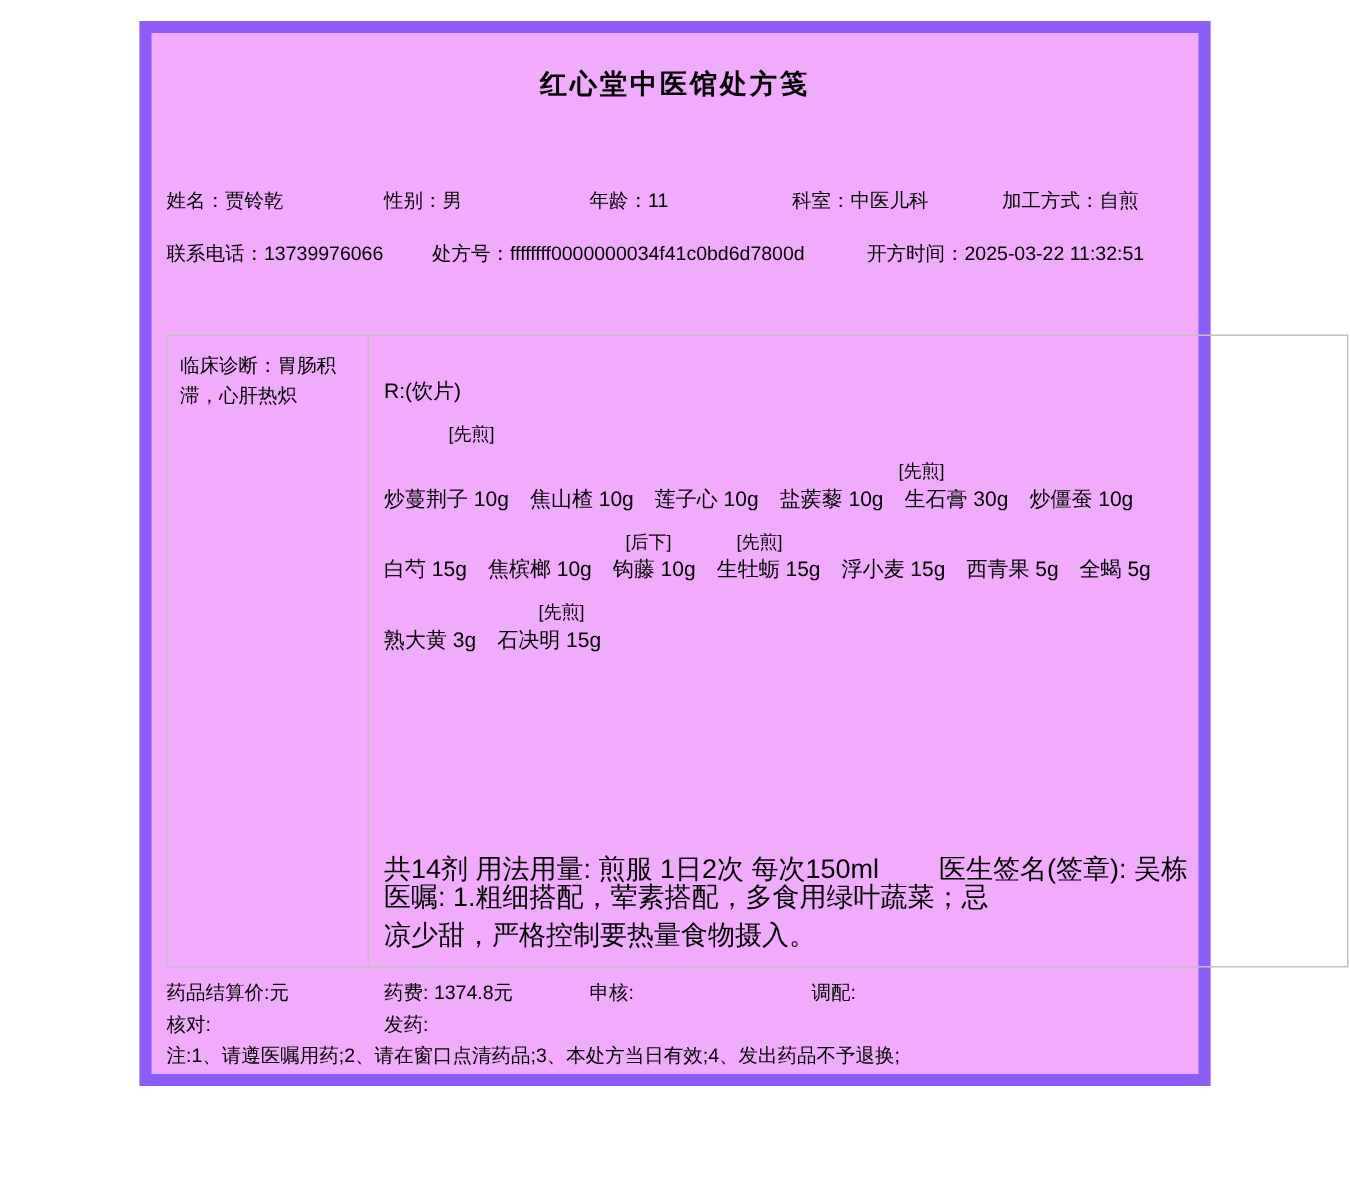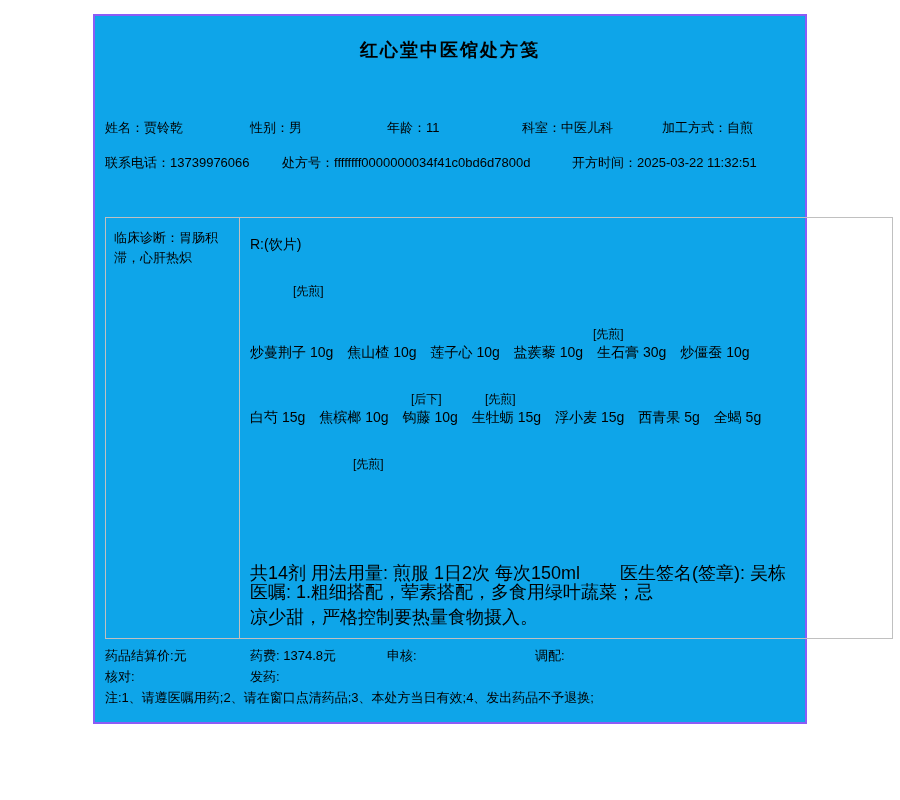--- a/index.html
+++ b/index.html
@@ -3,21 +3,21 @@
 <meta charset="utf-8">
 <style>
   html,body { margin:0; padding:0; }
   body {
     width:900px; height:800px; background:#ffffff; color:#000;
     font-family:"Liberation Sans","DejaVu Sans",sans-serif;
     position:relative; overflow:hidden;
   }
   .sheet {
     position:absolute; left:93px; top:14px; width:714px; height:710px;
-    border:2px solid #8b5cf6; box-sizing:border-box; background:#0ea5e9;
+    border:8px solid #8b5cf6; box-sizing:border-box; background:#f0abfc;
   }
   .title {
     position:absolute; top:22px; left:0; right:0; text-align:center;
     font-size:18px; font-weight:bold; letter-spacing:2px;
   }
   .info-row { position:absolute; left:10px; right:10px; height:20px; font-size:13px; }
   .info-row .fld { position:absolute; top:0; white-space:nowrap; }
   .row1 { top:103px; }
   .row2 { top:138px; }
 
@@ -26,22 +26,22 @@
     border:1px solid #c0c0c0; box-sizing:border-box; display:flex;
   }
   .diag-cell {
     width:134px; box-sizing:border-box; border-right:1px solid #c0c0c0;
     padding:10px 6px 10px 8px; font-size:13px; line-height:1.55;
   }
   .rx-cell {
     flex:1; position:relative; box-sizing:border-box;
     padding:8px 10px 10px 10px; font-size:14px;
   }
-  .rx-header { height:20px; margin-top:10px; }
-  .label-row { position:relative; height:16px; margin-top:27px; font-size:12px; }
+  .rx-header { height:20px; margin-top:20px; }
+  .label-row { position:relative; height:16px; margin-top:9px; font-size:12px; }
   .label-row .tag { position:absolute; top:0; white-space:nowrap; }
   .med-row { height:20px; margin-top:2px; white-space:nowrap; }
   .med-row .med { display:inline-block; margin-right:14px; }
   .rx-bottom { position:absolute; left:10px; right:10px; bottom:8px; font-size:18px; }
   .usage-row { position:relative; height:19px; white-space:nowrap; }
   .usage-row .doctor { position:absolute; left:370px; top:0; white-space:nowrap; }
   .advice { width:420px; line-height:1.4; }
 
   .footer { position:absolute; left:10px; right:10px; top:631px; font-size:13px; }
   .f-row { position:relative; height:21px; }
@@ -91,20 +91,23 @@
         <span class="tag" style="left:161px">[后下]</span>
         <span class="tag" style="left:235px">[先煎]</span>
       </div>
       <div class="med-row">
         <span class="med">白芍 15g</span><span class="med">焦槟榔 10g</span><span class="med">钩藤 10g</span><span class="med">生牡蛎 15g</span><span class="med">浮小麦 15g</span><span class="med">西青果 5g</span><span class="med">全蝎 5g</span>
       </div>
 
       <div class="label-row">
         <span class="tag" style="left:103px">[先煎]</span>
       </div>
+      <div class="med-row">
+        <span class="med">熟大黄 3g</span><span class="med">石决明 15g</span>
+      </div>
 
       <div class="rx-bottom">
         <div class="usage-row">
           <span>共14剂 用法用量: 煎服 1日2次 每次150ml</span>
           <span class="doctor"><span>医生签名(签章): </span><span>吴栋</span></span>
         </div>
         <div class="advice">医嘱: 1.粗细搭配，荤素搭配，多食用绿叶蔬菜；忌凉少甜，严格控制要热量食物摄入。</div>
       </div>
     </div>
   </div>

